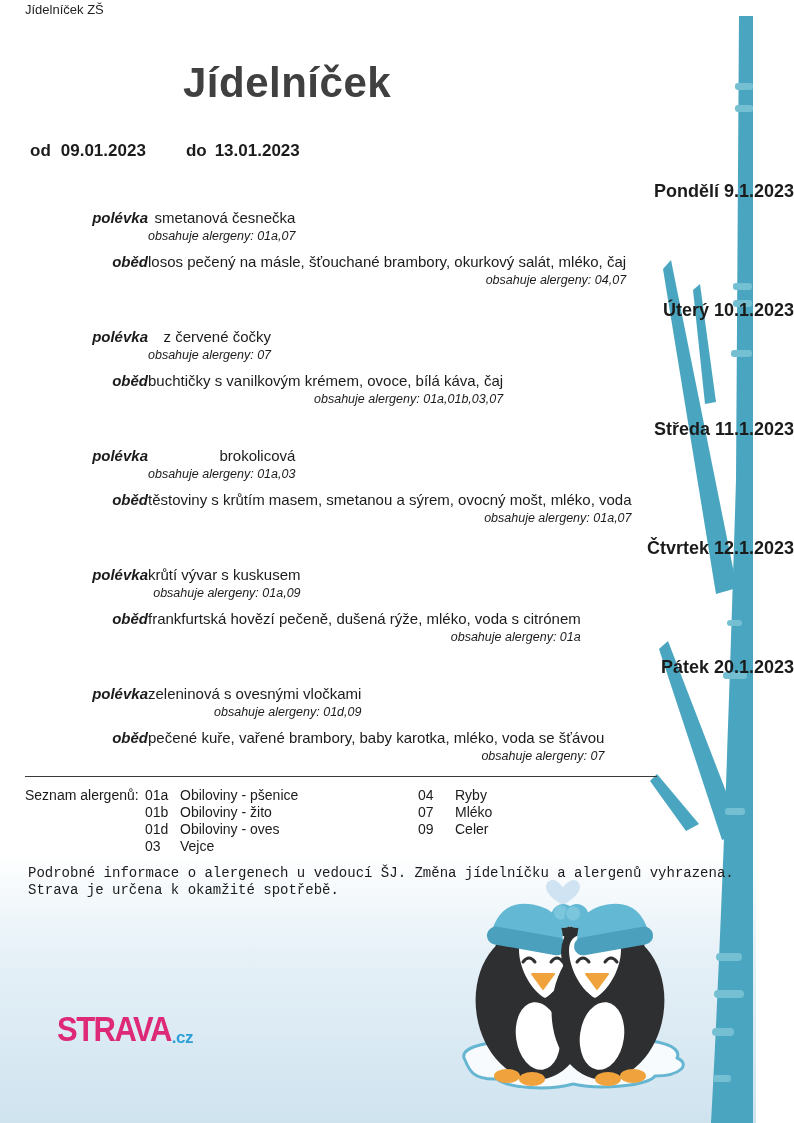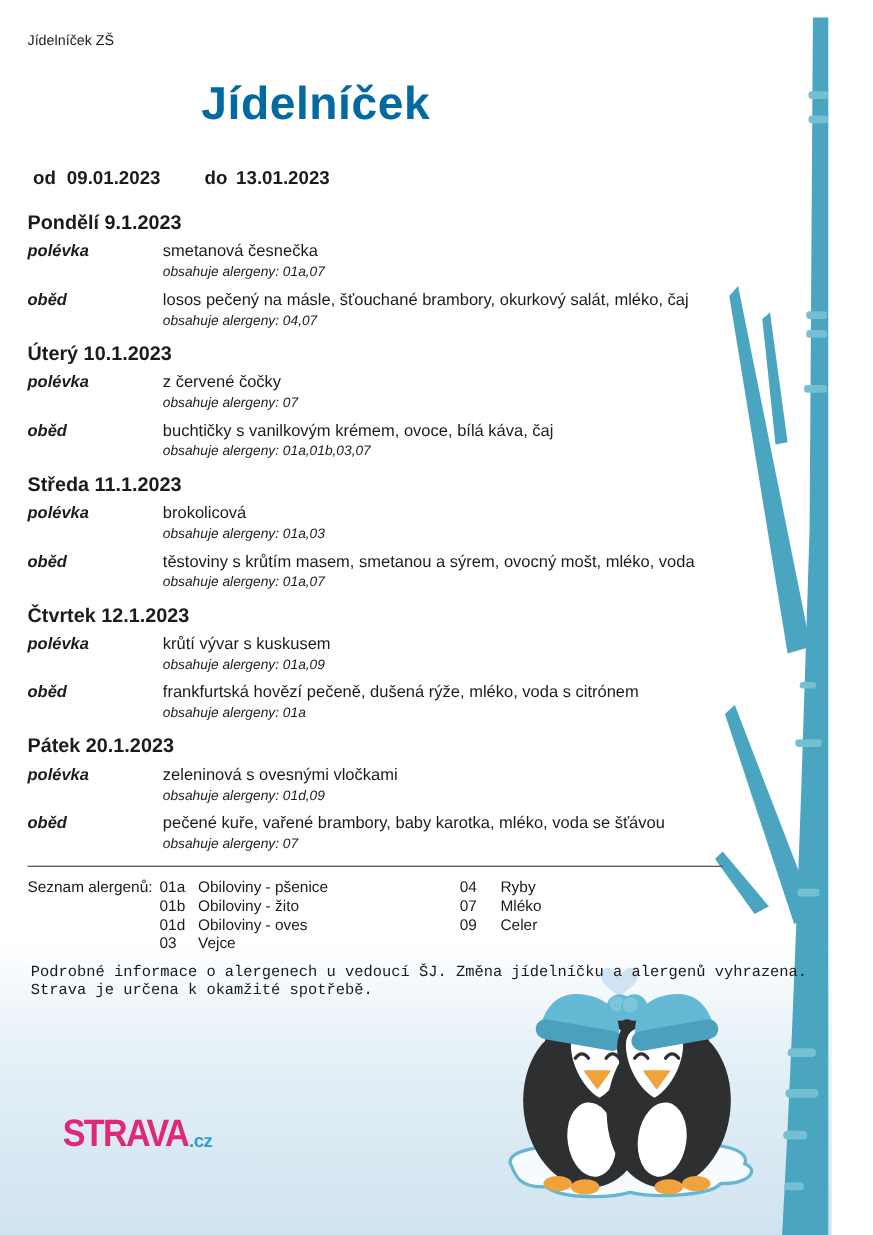--- a/index.html
+++ b/index.html
@@ -10,28 +10,28 @@
     color:#1b1b1b;
   }
   
   .bg-gradient {
     position:absolute; left:0; top:852px; width:756px; height:271px; z-index:1;
     background:linear-gradient(180deg, rgba(211,231,242,0) 0%, rgba(209,229,241,0.55) 38%, #cfe3ef 100%);
   }
   .tree-svg { position:absolute; left:640px; top:0; width:154px; height:1123px; z-index:2; }
   .penguin-svg { position:absolute; left:435px; top:878px; width:265px; height:230px; z-index:3; }
   
-  .content { position:relative; z-index:4; padding:29px 0 0 25px; }
+  .content { position:relative; z-index:4; padding:2px 0 0 25px; }
   .doc-header { font-size:13px; color:#222; }
-  .title { margin:26px 0 0 158px; font-size:42px; font-weight:bold; color:#0369a1; letter-spacing:0.5px; }
+  .title { margin:42px 0 0 158px; font-size:42px; font-weight:bold; color:#404040; letter-spacing:0.5px; }
   .date-range { margin:34px 0 0 5px; font-size:17px; font-weight:bold; }
   .date-range .gap1 { display:inline-block; width:10px; }
   .date-range .gap2 { display:inline-block; width:40px; }
   .date-range .gap3 { display:inline-block; width:8px; }
-  .days { margin-top:20px; }
+  .days { margin-top:20px;text-align:right; }
   .day { margin-bottom:13px; }
   .day-title { font-size:18px; font-weight:bold; margin:0 0 7px 0; }
   .meal-row { display:flex; margin-bottom:10px; }
   .meal-type { width:123px; flex-shrink:0; font-weight:bold; font-size:15px; line-height:18px;font-style:italic; }
   .meal-body { }
   .dish { font-size:15px; line-height:18px; white-space:nowrap; }
   .allergens { font-style:italic; font-size:12.5px; line-height:14px; margin-top:2px; }
   .divider { border:none; border-top:1px solid #3a3a3a; width:632px; margin:2px 0 10px 0; }
   .allergen-section { display:flex; font-size:14px; line-height:17px; }
   .allergen-label { width:120px; flex-shrink:0; }

